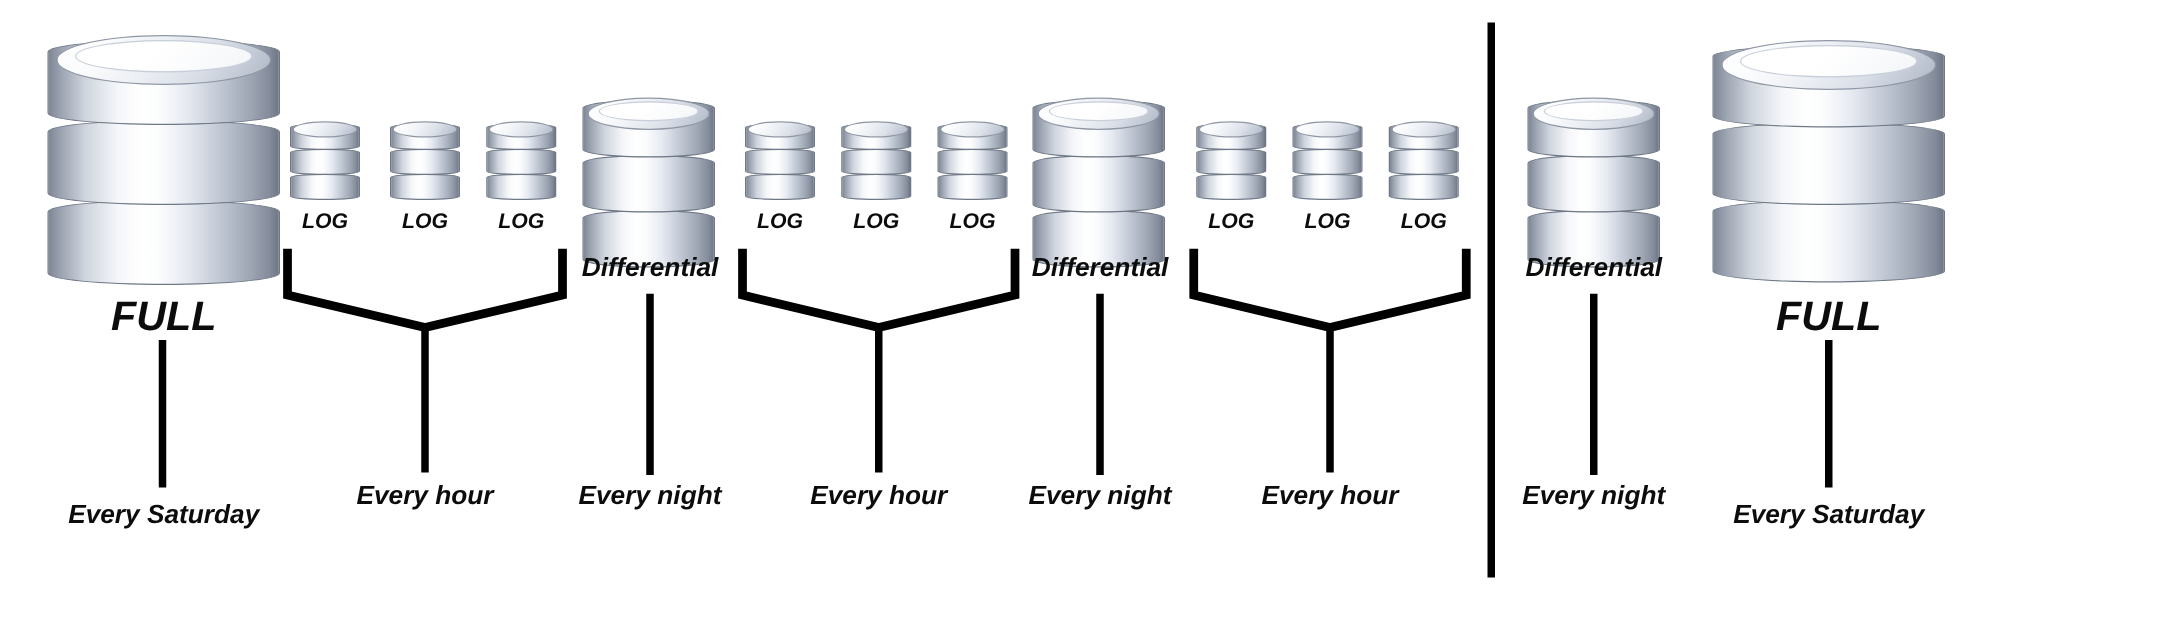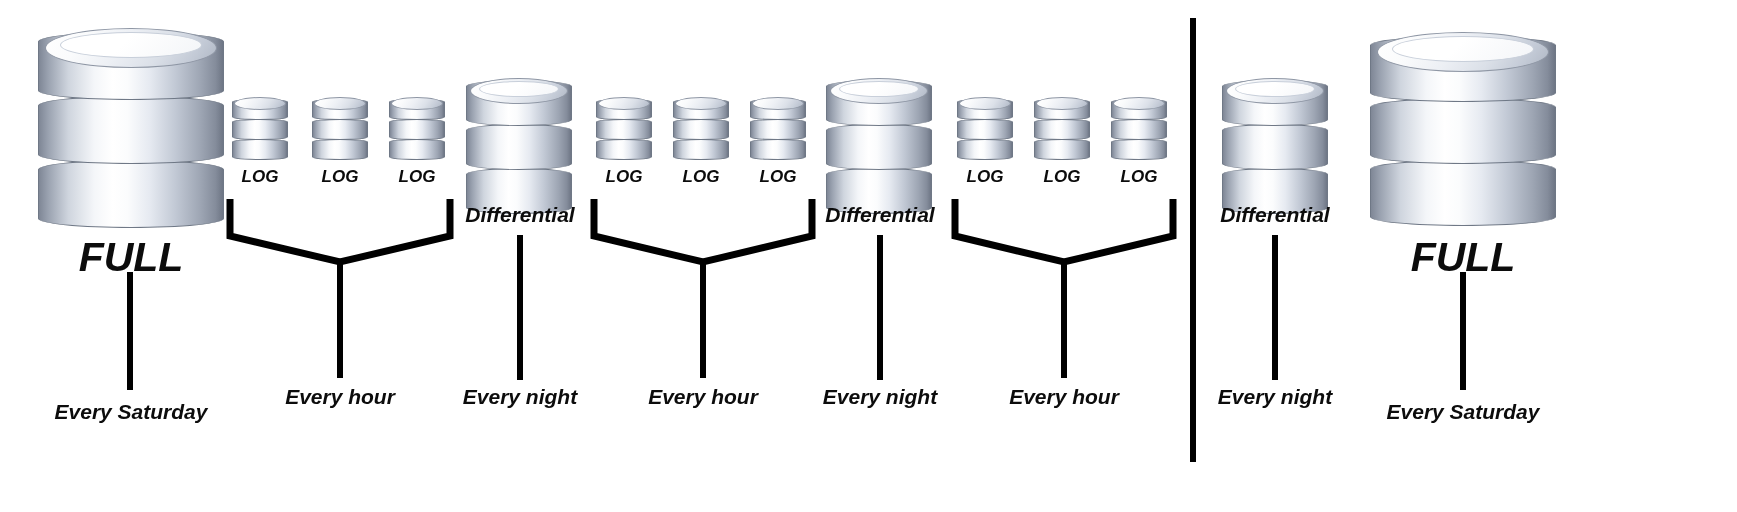--- a/index.html
+++ b/index.html
@@ -52,21 +52,21 @@
   .vline { position: absolute; background: #000; }
   .bracket { position: absolute; overflow: visible; }
 
   
   .lbl {
     position: absolute;
     font-style: italic; font-weight: bold;
     color: #0c0c0c; white-space: nowrap;
     text-align: center;
   }
-  .lbl-full { font-size: 41px; }
+  .lbl-full { font-size: 33px; }
   .lbl-diff { font-size: 21px; }
   .lbl-log  { font-size: 17px; }
   .lbl-sched{ font-size: 21px; }
 
   .divider { position: absolute; background: #000; }
 </style>
 </head>
 <body>
 
 <div id="stage">

